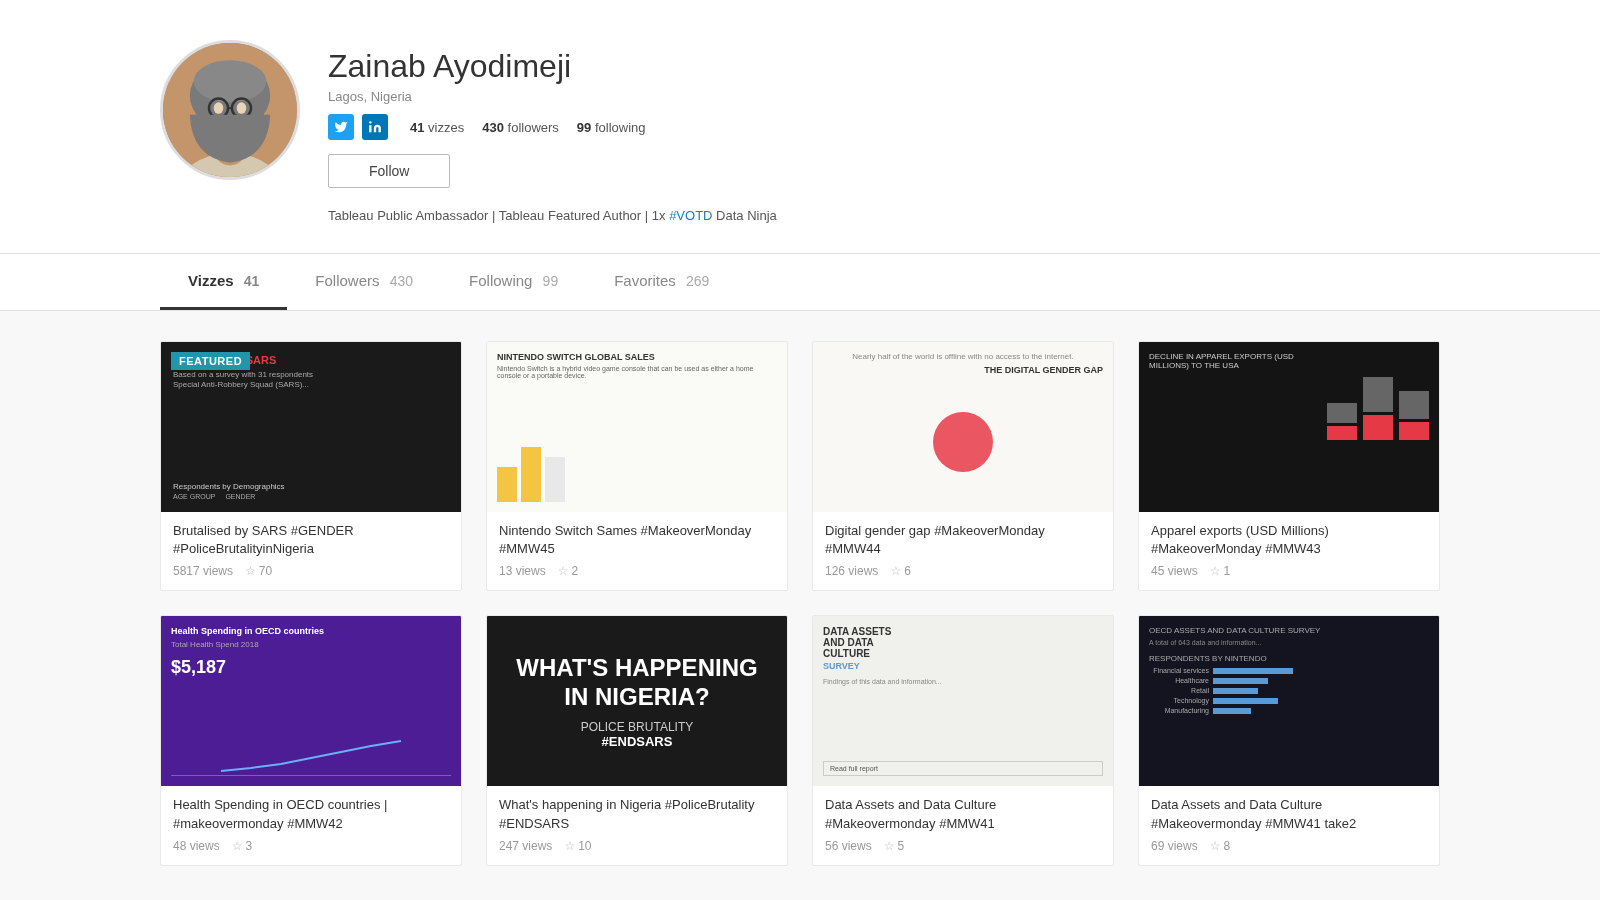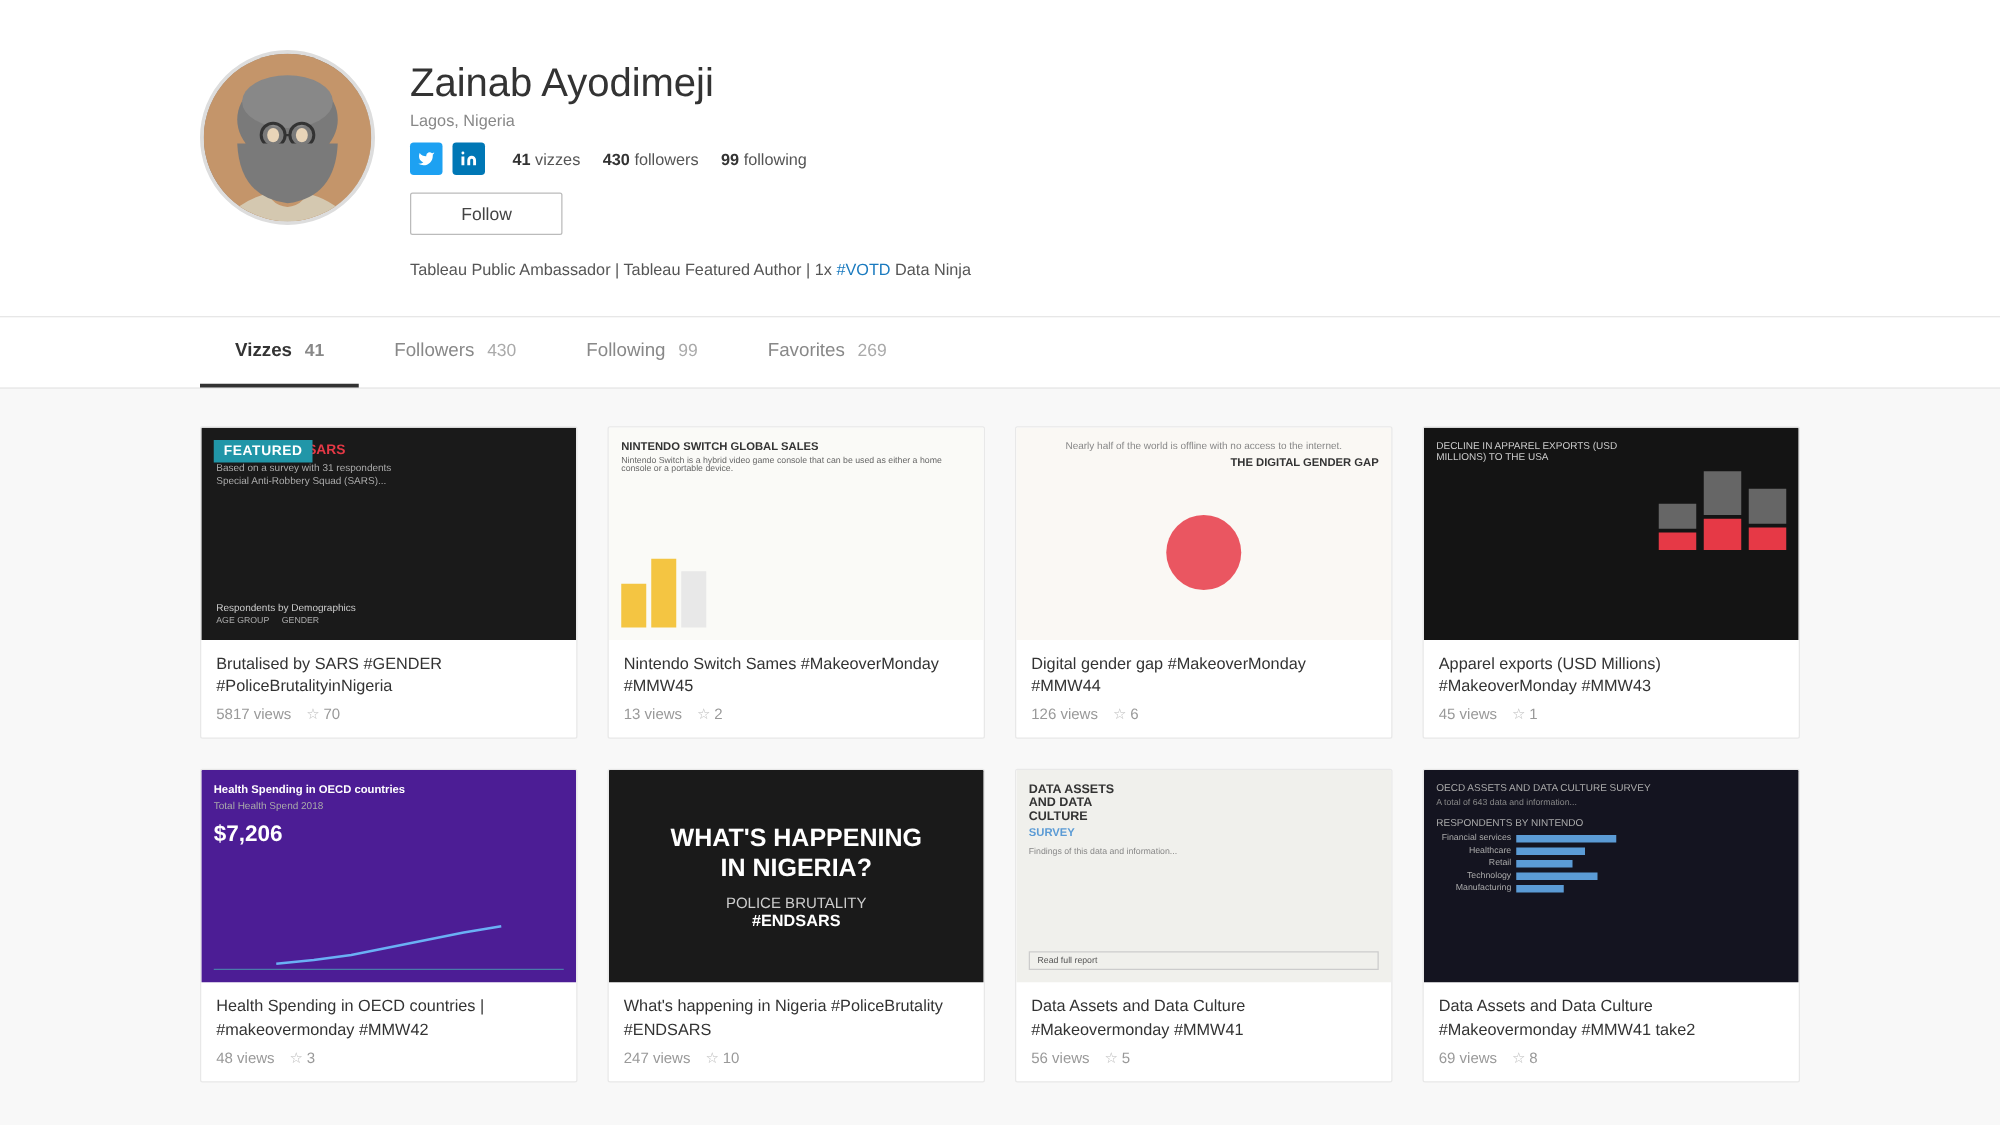--- a/index.html
+++ b/index.html
@@ -430,21 +430,21 @@
         <span>1</span>
       </span>
     </div>
   </div>
       </div>
       <div class="viz-card">
         <div class="viz-thumb">
           <div class="thumb-health-content">
       <div style="font-size:9px;font-weight:bold;margin-bottom:4px;">Health Spending in OECD countries</div>
       <div style="font-size:8px;color:#aaa;margin-bottom:8px;">Total Health Spend 2018</div>
-      <div style="font-size:18px;font-weight:bold;color:#fff;">$7,206</div>
+      <div style="font-size:18px;font-weight:bold;color:#fff;">$5,187</div>
       <div style="margin-top:auto;height:40px;border-bottom:1px solid #4a7aaa;">
         <svg width="100%" height="40" viewBox="0 0 180 40">
                 <polyline points="0,35 30,32 60,28 90,22 120,16 150,10 180,5" fill="none" stroke="#6ab0f5" stroke-width="2"></polyline>
               </svg>
       </div>
     </div>
         </div>
         <div class="viz-info">
     <div class="viz-title">Health Spending in OECD countries | #makeovermonday #MMW42</div>
     <div class="viz-meta">
@@ -452,21 +452,21 @@
       <span class="viz-stars">
         <span class="star-icon">☆</span>
         <span>3</span>
       </span>
     </div>
   </div>
       </div>
       <div class="viz-card">
         <div class="viz-thumb">
           <div class="thumb-nigeria-content">
-      <div style="font-size:20px;font-weight:bold;line-height:1.2;margin-bottom:8px;">WHAT'S HAPPENING<br>IN NIGERIA?</div>
+      <div style="font-size:24px;font-weight:bold;line-height:1.2;margin-bottom:8px;">WHAT'S HAPPENING<br>IN NIGERIA?</div>
       <div style="font-size:12px;color:#ccc;">POLICE BRUTALITY</div>
       <div style="font-size:13px;font-weight:bold;">#ENDSARS</div>
     </div>
         </div>
         <div class="viz-info">
     <div class="viz-title">What's happening in Nigeria #PoliceBrutality #ENDSARS</div>
     <div class="viz-meta">
       <span>247 views</span>
       <span class="viz-stars">
         <span class="star-icon">☆</span>

